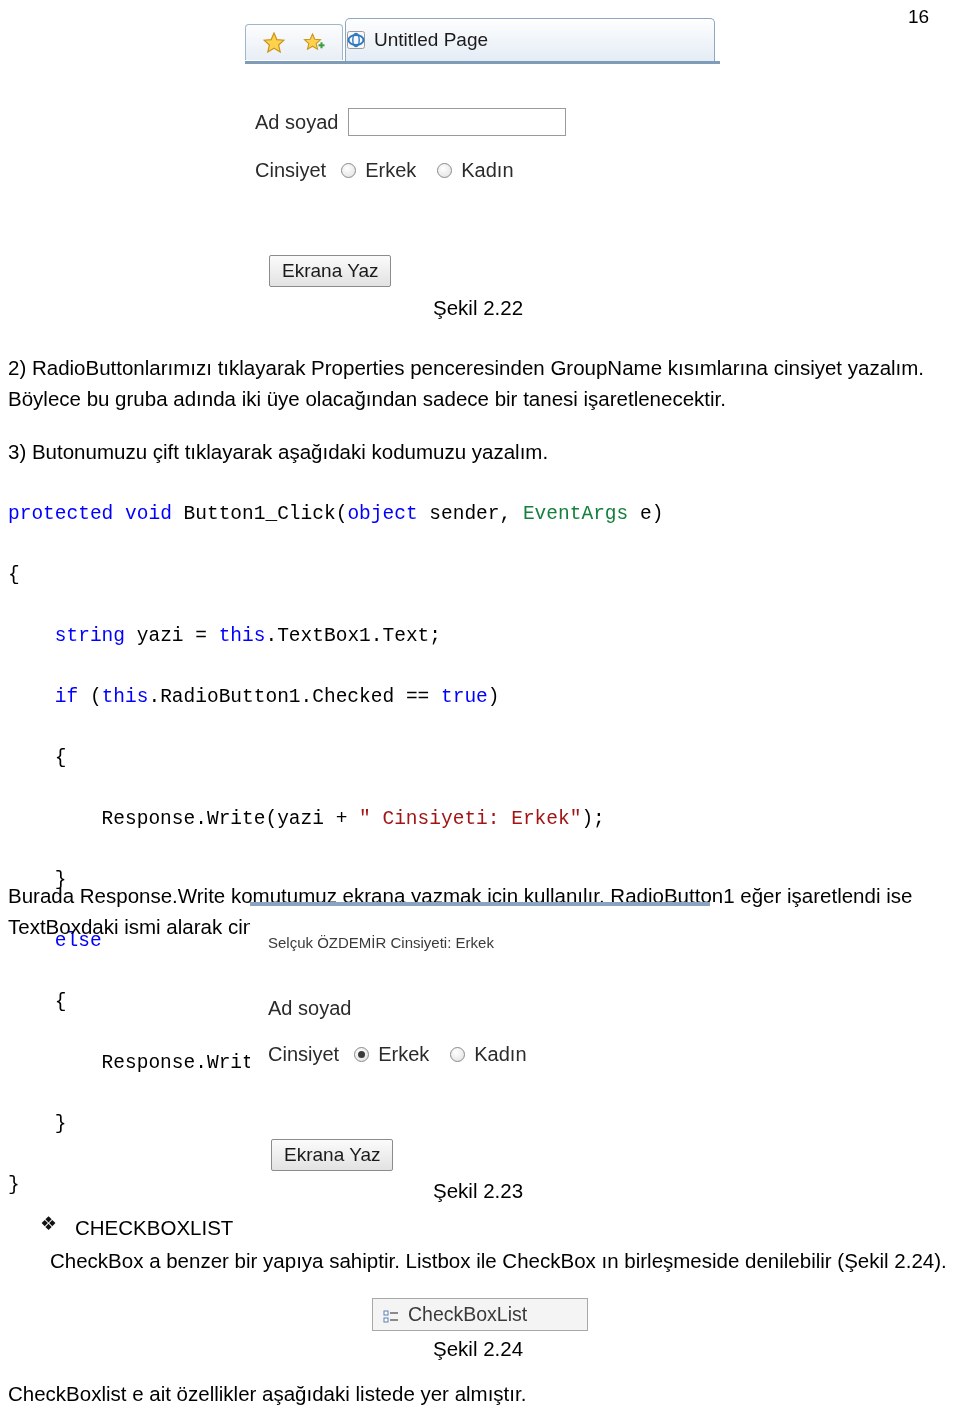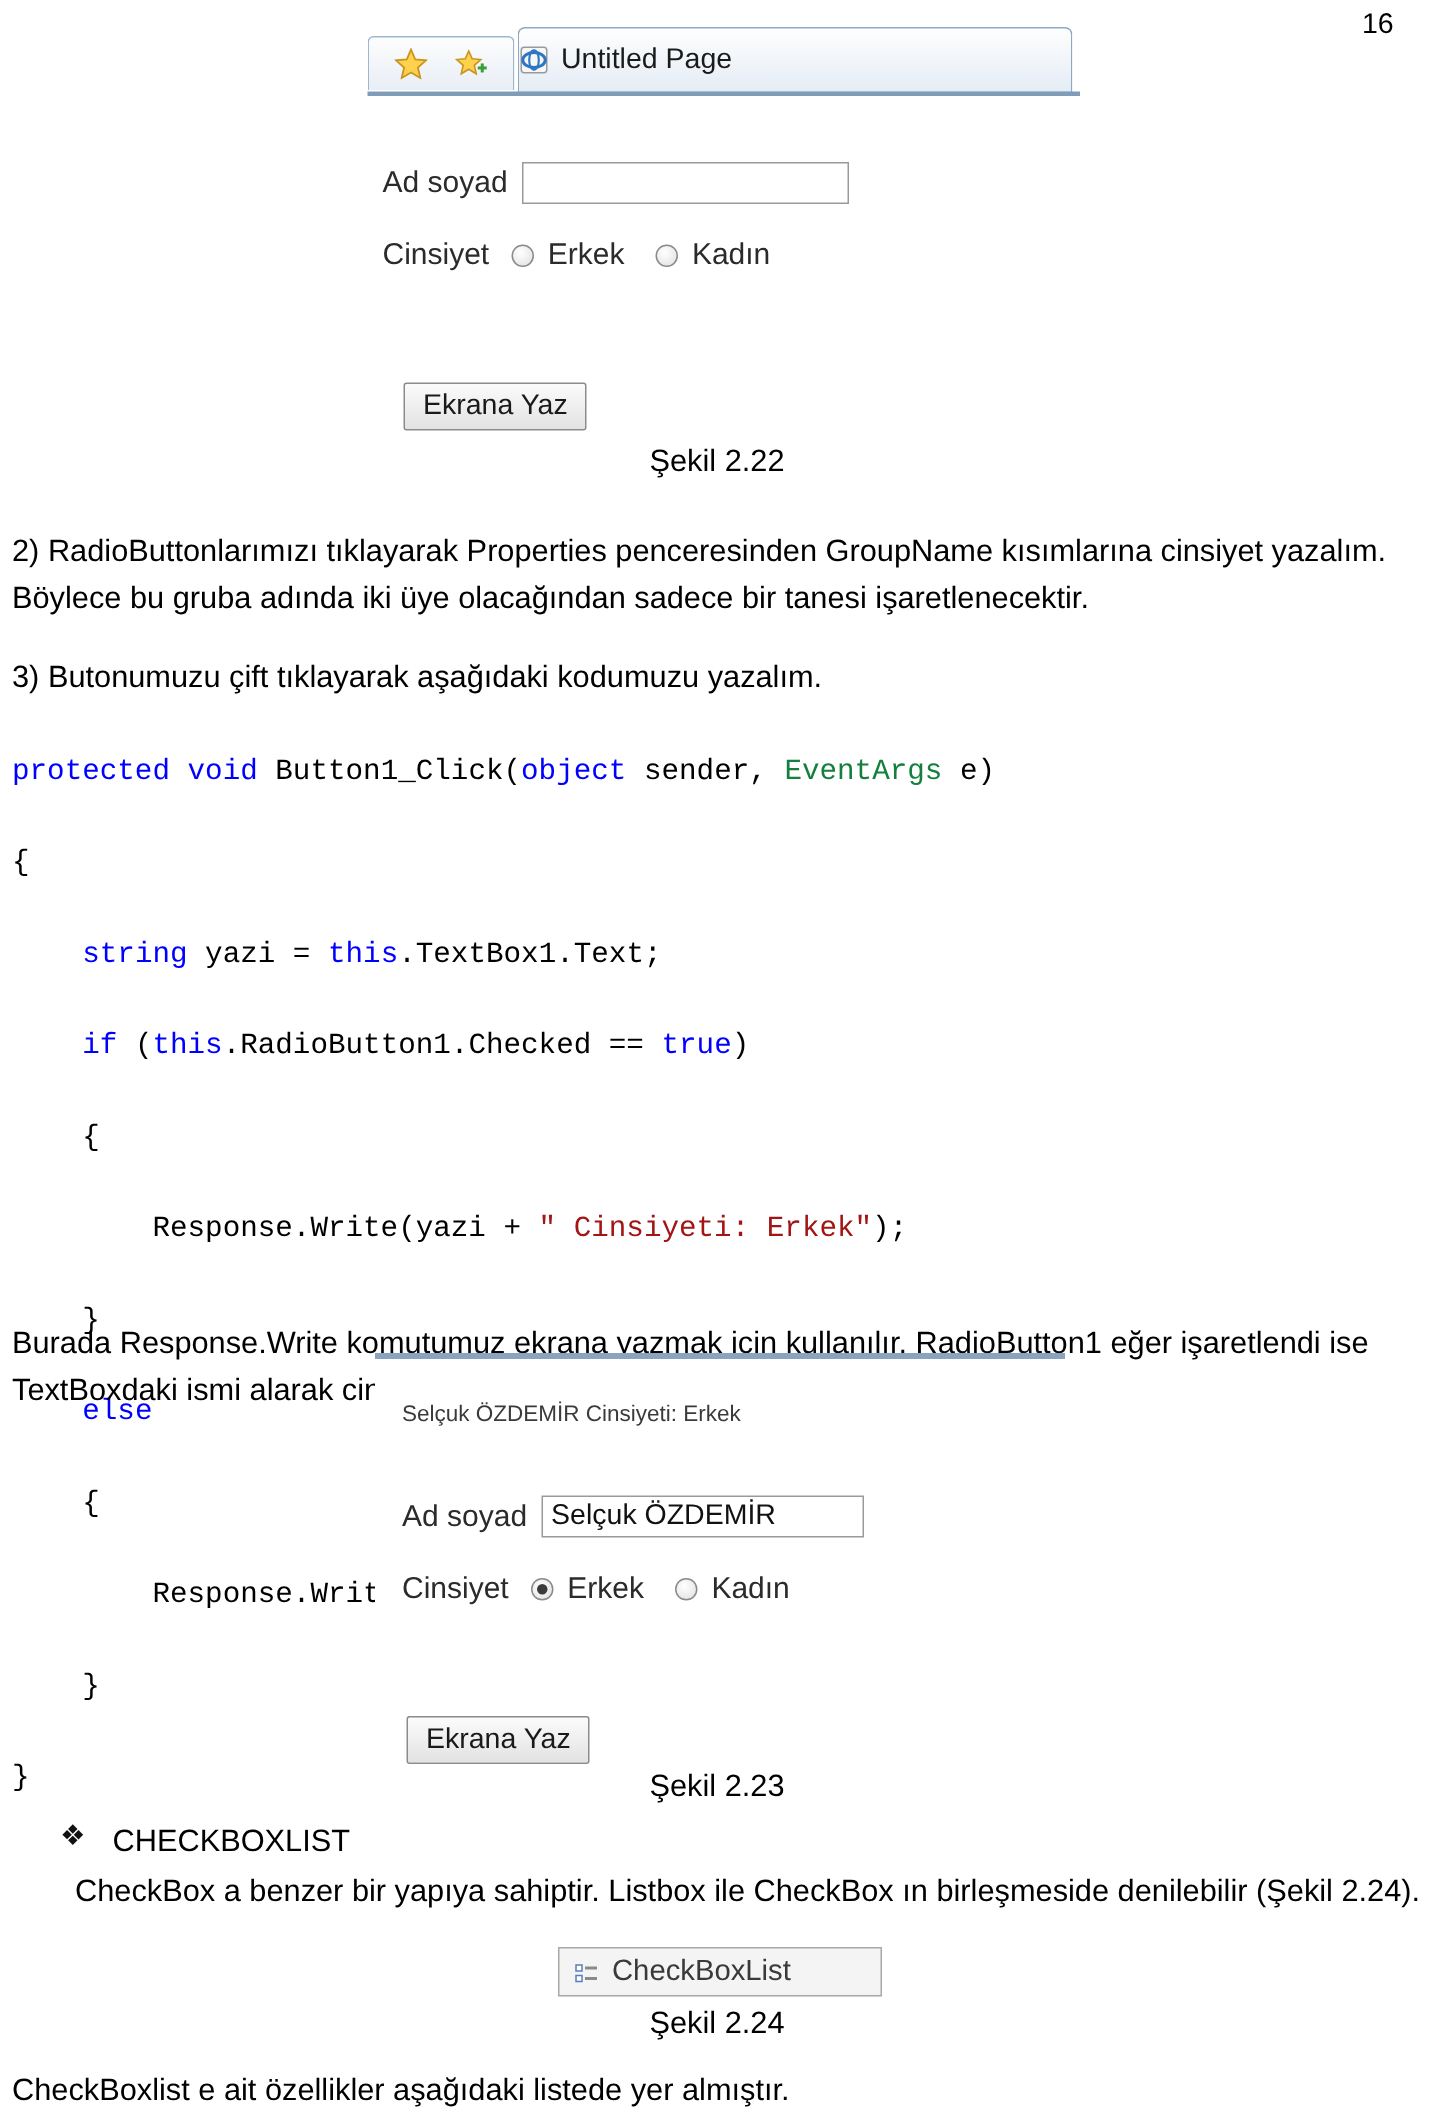--- a/index.html
+++ b/index.html
@@ -296,21 +296,20 @@
 <div class="para" style="left:8px; top:880px; width:940px;">Burada Response.Write komutumuz ekrana yazmak için kullanılır. RadioButton1 eğer işaretlendi ise TextBoxdaki ismi alarak cinsiyetini ekrana yazacaktır (Şekil 2.23).</div>
 
 <div class="browser-mock" style="left:250px; top:902px; width:470px; height:210px;">
   <div class="top-rule" style="left:0; top:0; width:460px;"></div>
 
   <div class="output-text" style="left:18px; top:32px;">Selçuk ÖZDEMİR Cinsiyeti: Erkek</div>
 
   <div class="form-area" style="left:18px; top:95px;">
     <div class="form-row">
       <span class="form-label">Ad soyad</span>
-      <input class="text-input" style="width: 215px;" value="Selçuk ÖZDEMİR">
     </div>
     <div class="form-row" style="margin-top:23px; gap:9px;">
       <span class="form-label">Cinsiyet</span>
       <span class="radio-outer checked" style="margin-left:6px;"></span>
       <span class="form-label">Erkek</span>
       <span class="radio-outer" style="margin-left:12px;"></span>
       <span class="form-label">Kadın</span>
     </div>
     <div class="form-row" style="margin-top:26px; margin-left:3px;">
       <button class="btn">Ekrana Yaz</button>

